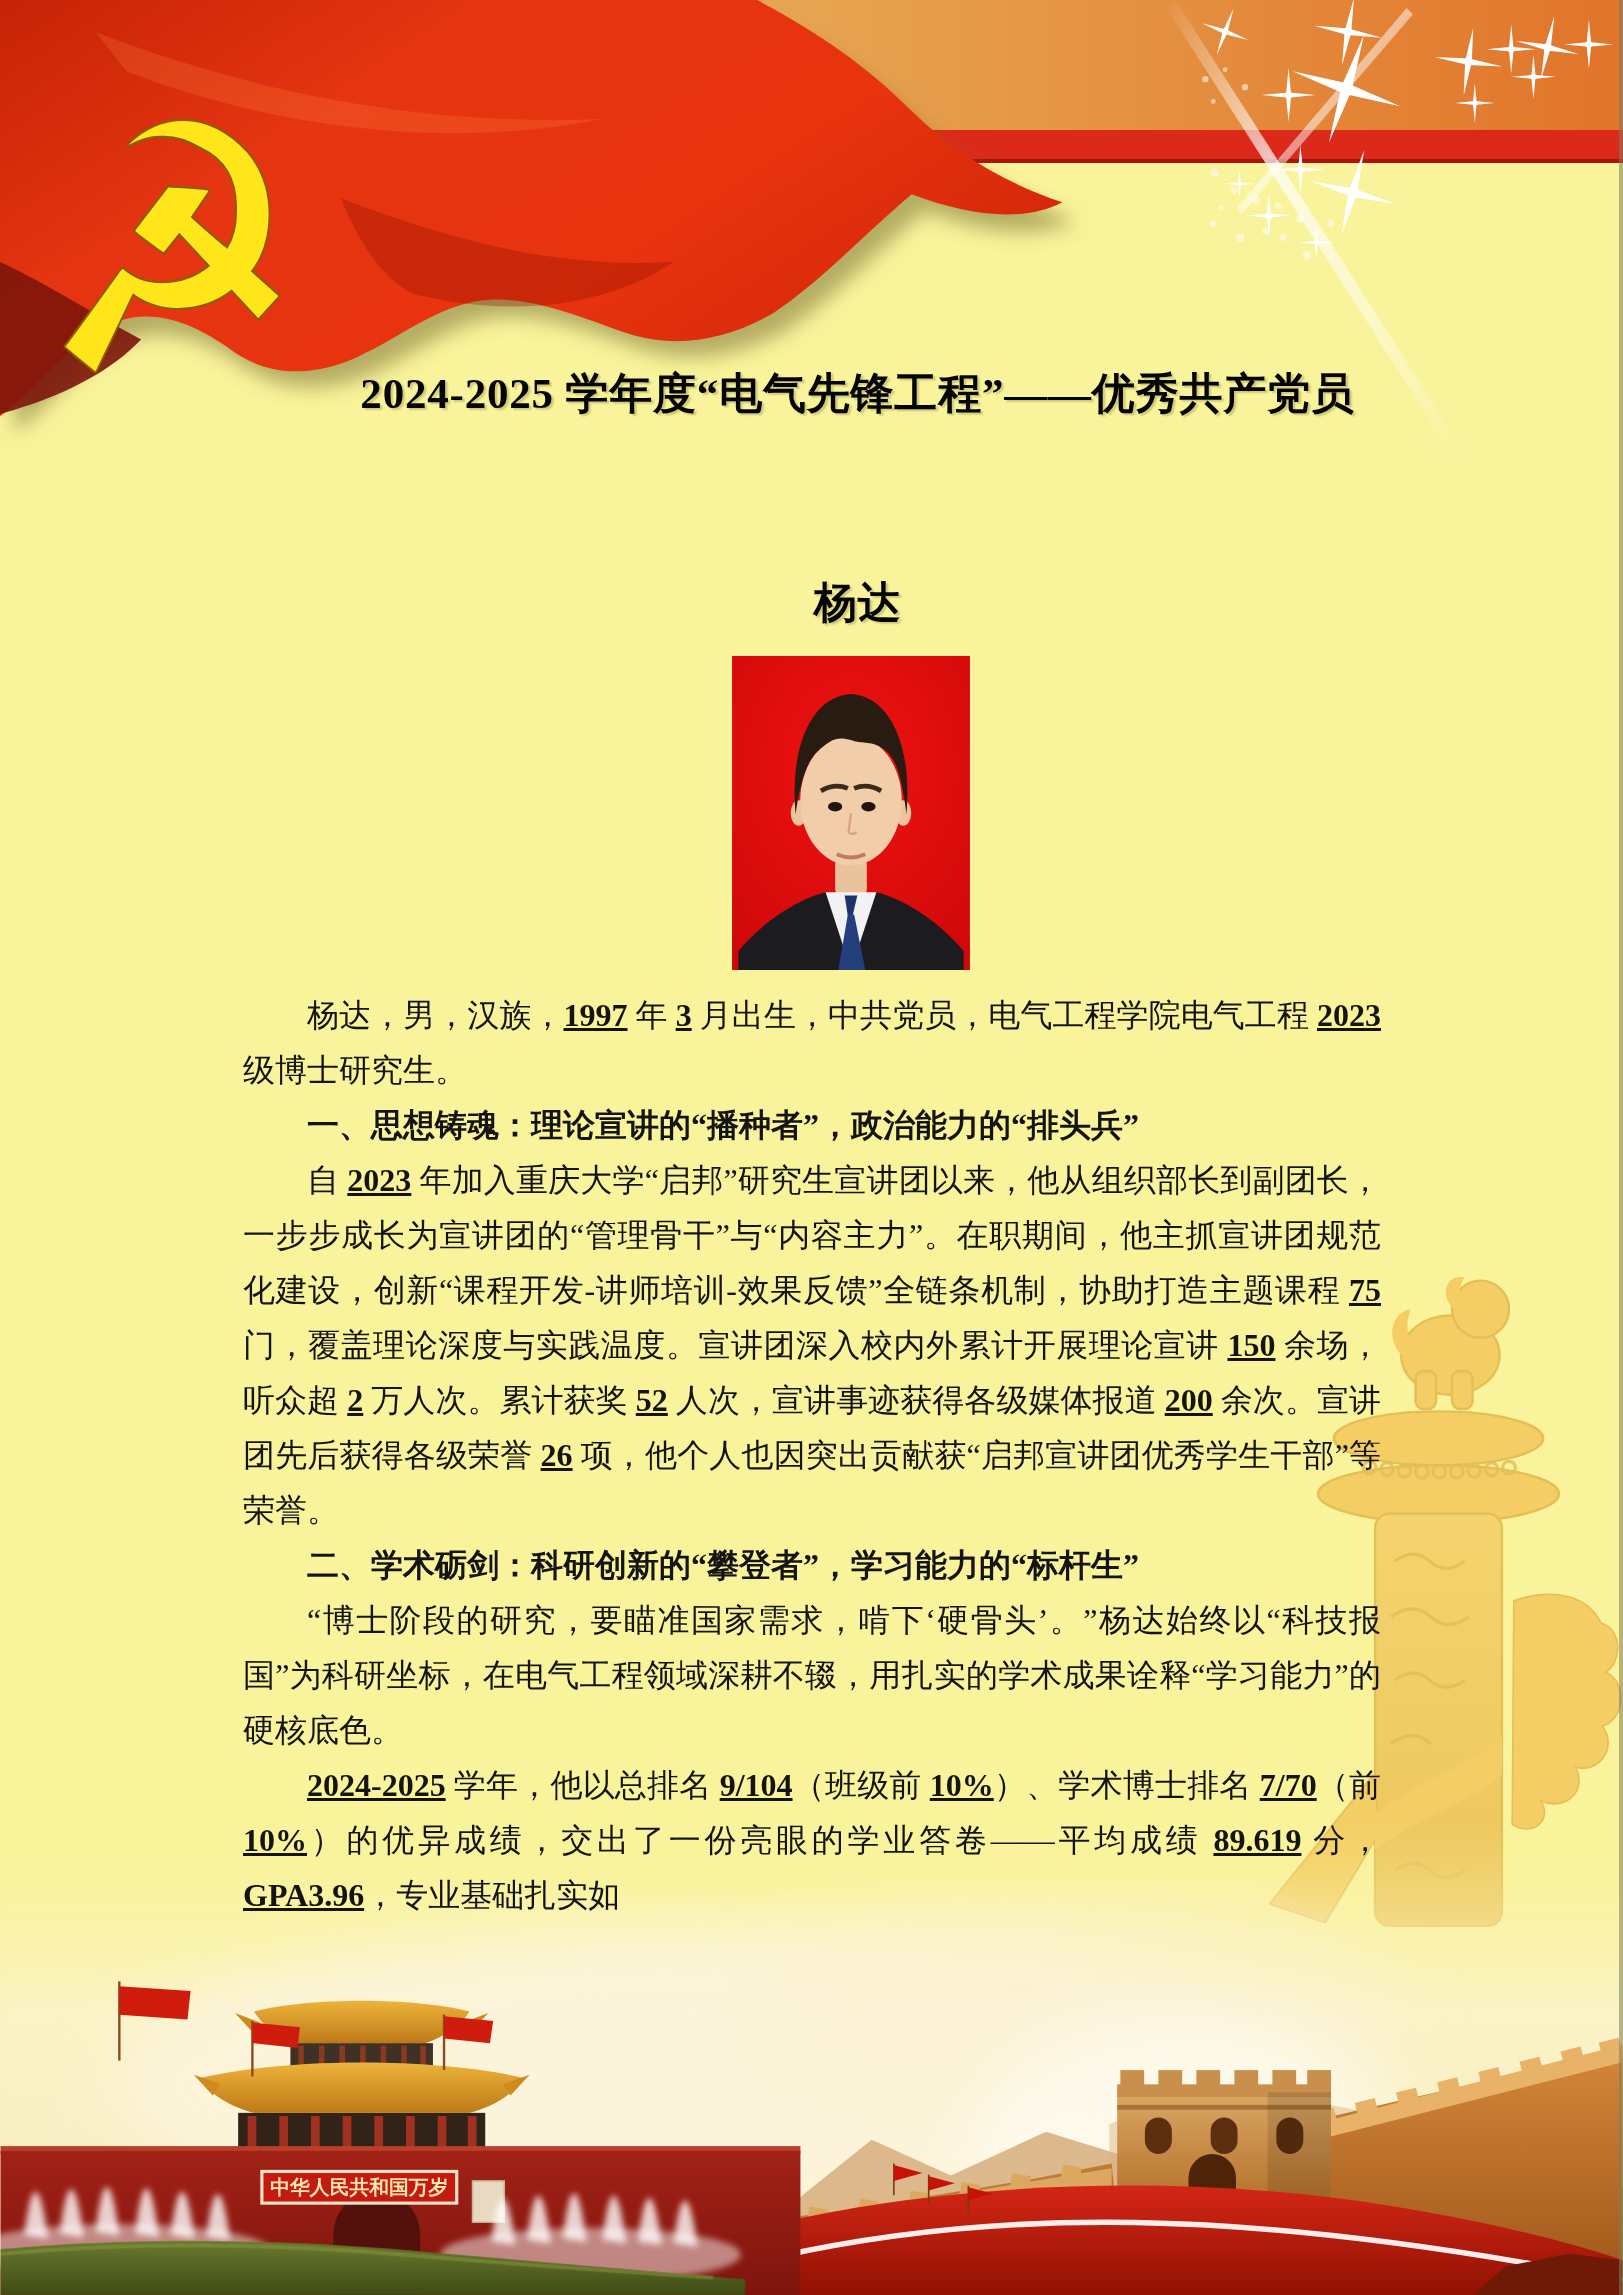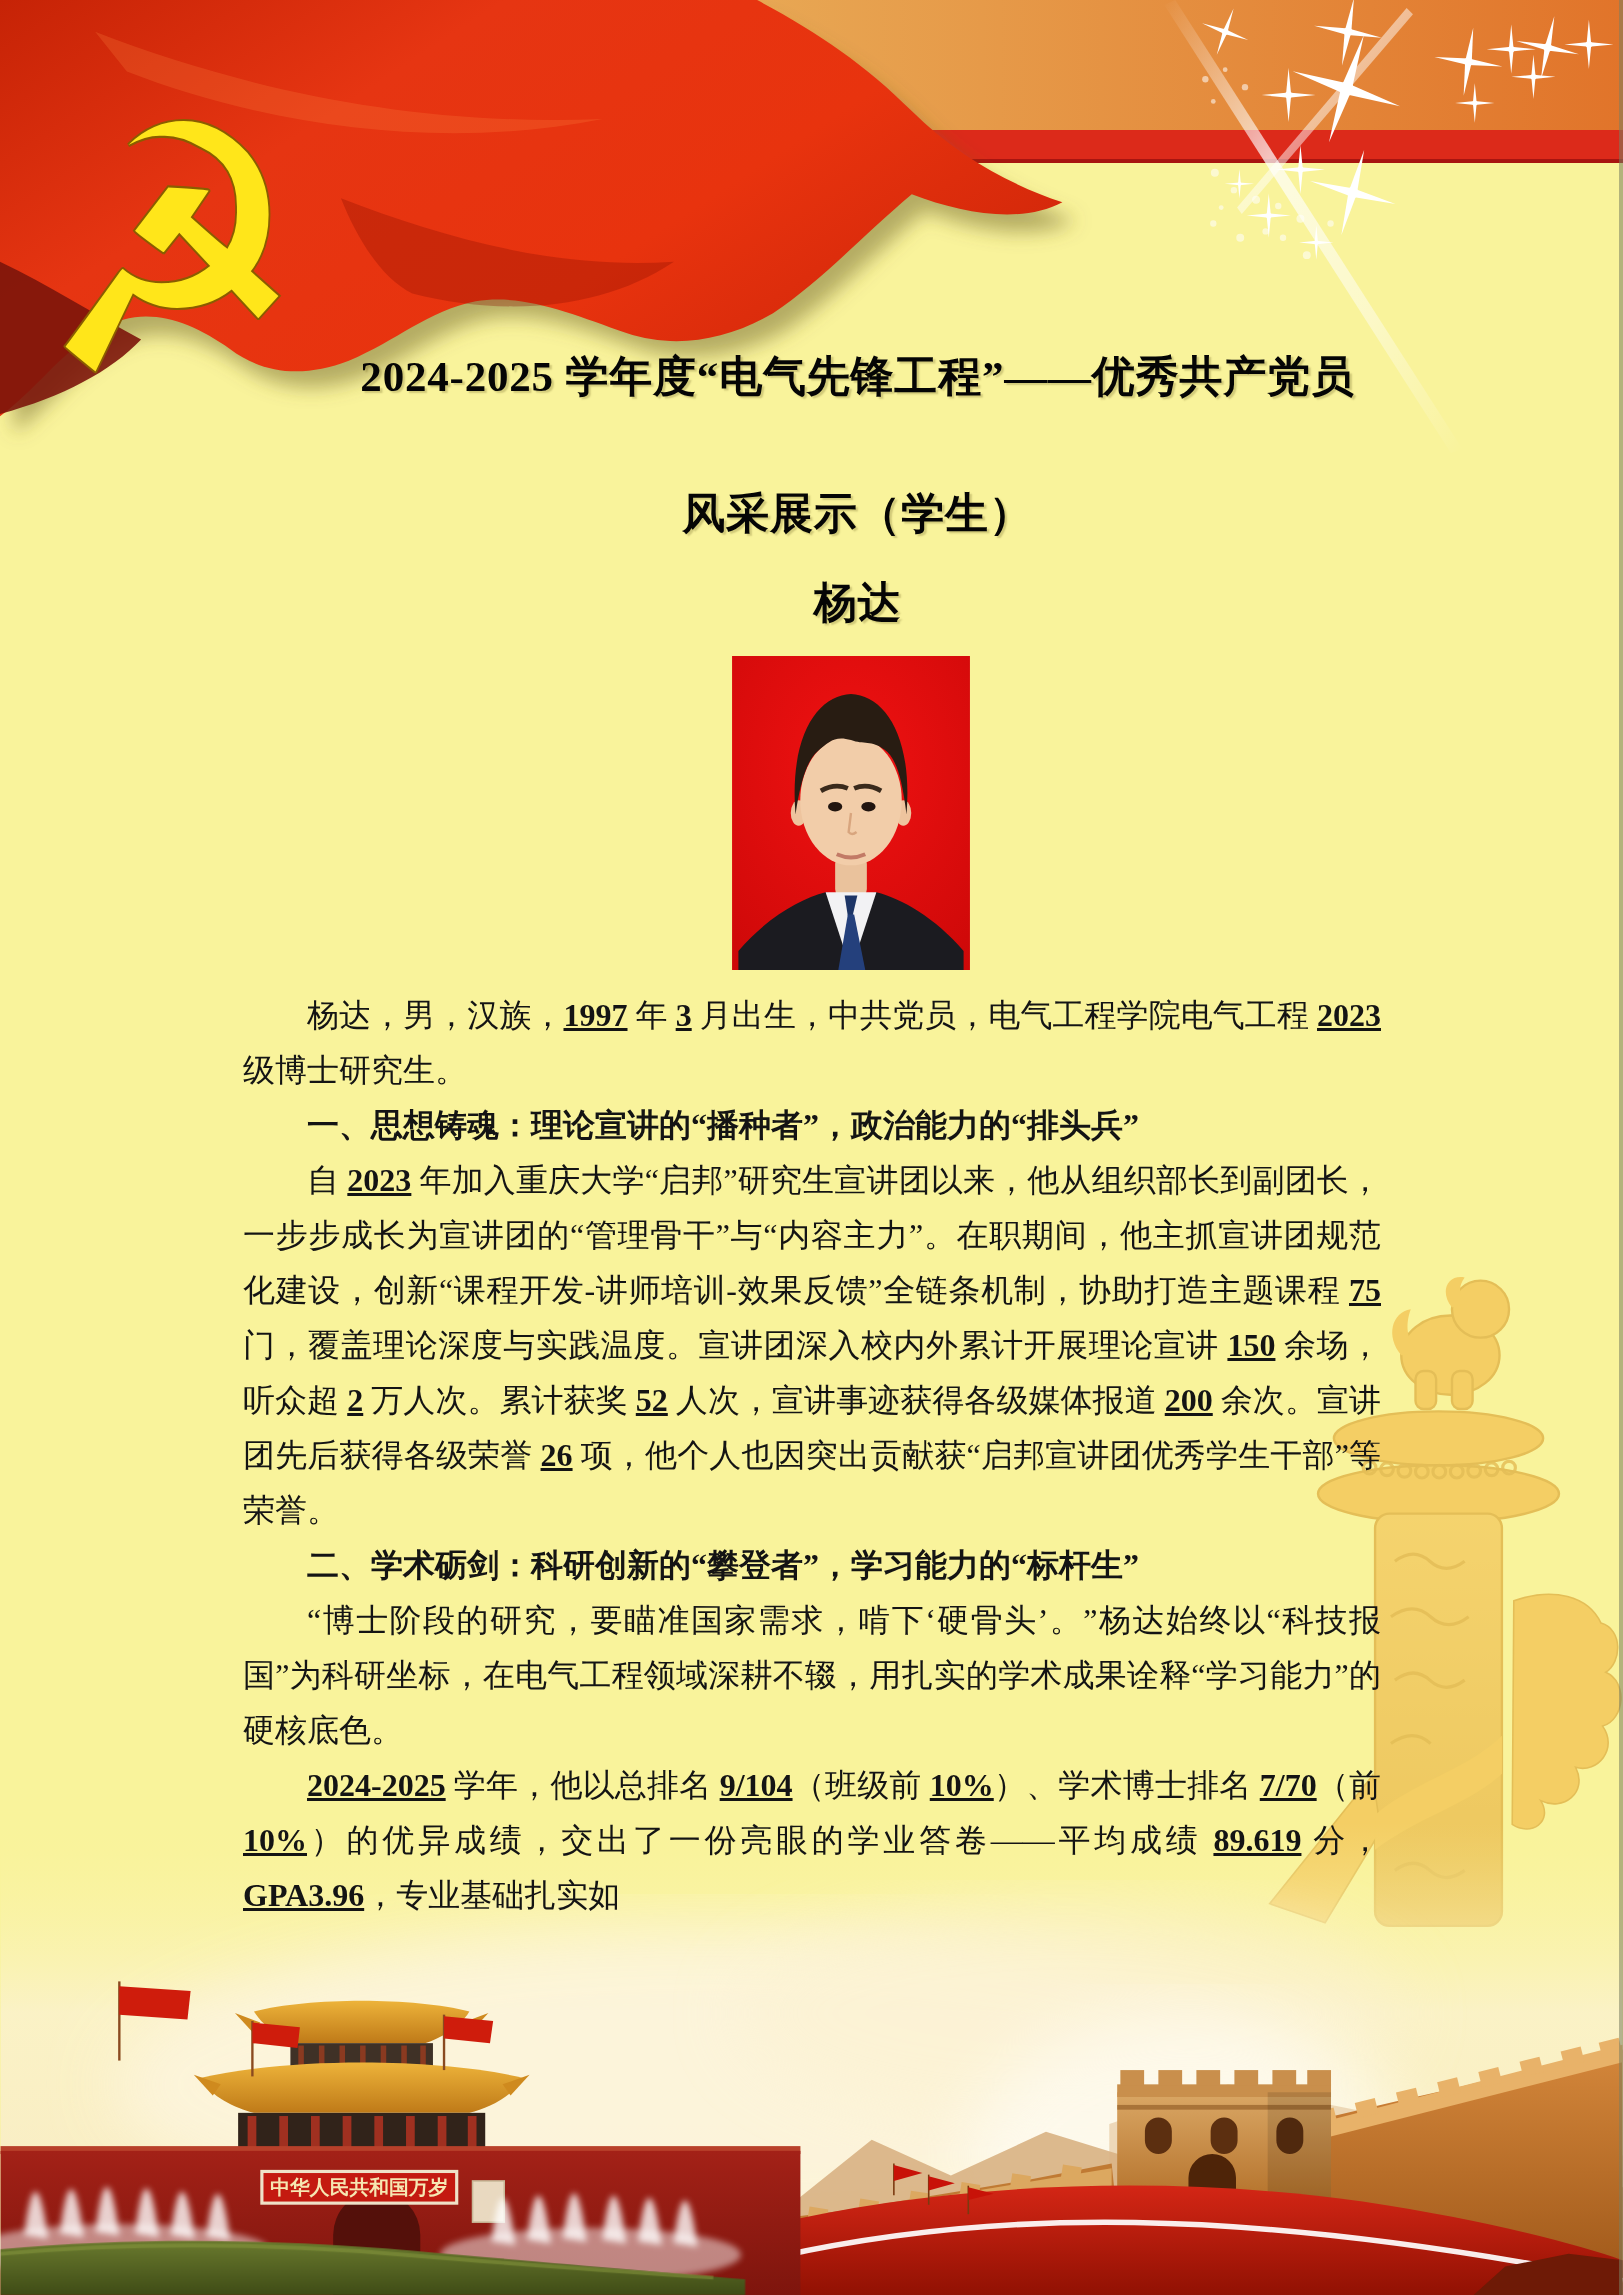--- a/index.html
+++ b/index.html
@@ -17,21 +17,21 @@
     background:rgba(122,126,96,.55);}
   svg{display:block}
   .flag-svg{position:absolute;left:0;top:0;}
   .sparkles-svg{position:absolute;left:904px;top:0;}
   .huabiao-svg{position:absolute;left:1252px;top:1260px;opacity:.5;}
   .montage-svg{position:absolute;left:0;top:1823px;}
   
   .title-line{position:absolute;left:243px;width:1229px;text-align:center;
     font-weight:bold;color:#050505;font-size:43px;letter-spacing:0.8px;
     text-shadow:2.4px 2.4px 1.6px rgba(90,80,20,.25);white-space:nowrap;}
-  .t1{top:348px;}
+  .t1{top:365px;}
   .t2{top:485px;}
   .t3{top:574px;}
   
   .photo{position:absolute;left:732px;top:656px;width:238px;height:314px;}
   
   .body-text{position:absolute;left:243px;top:988px;width:1138px;z-index:5;
     font-size:32px;line-height:55px;color:#141414;text-align:justify;}
   .para{text-indent:2em;}
   .para.heading{font-weight:bold;font-family:Liberation Serif, serif;}
   .bnum{font-weight:bold;text-decoration:underline;}
@@ -109,21 +109,20 @@
     </defs>
     <path filter="url(#soft)" fill="rgba(112,102,42,.5)" d="M18,30 L970,28 C1045,66 1105,102 1165,162 C1225,222 1295,257 1357,278 C1307,304 1232,292 1167,266 C1102,320 1052,376 992,416 C932,450 867,460 807,440 C737,415 677,392 617,402 C557,414 517,452 457,476 C397,498 347,490 307,462 C267,434 227,418 187,423 C147,429 112,458 77,492 C57,512 37,532 18,546 Z"></path>
     <path fill="url(#flagG)" d="M0,0 H955 C1030,40 1090,80 1150,140 C1210,200 1280,235 1340,255 C1290,282 1215,270 1150,245 C1085,300 1035,355 975,395 C915,430 850,440 790,420 C720,395 660,370 600,380 C540,392 500,430 440,455 C380,478 330,470 290,440 C250,412 210,395 170,400 C130,406 95,435 60,470 C40,490 20,510 0,525 Z"></path>
     <path fill="#7c150b" opacity="0.9" d="M0,330 C60,358 118,396 178,428 C140,468 80,500 0,522 Z"></path>
     <path fill="rgba(140,15,0,.32)" d="M430,250 C560,300 700,340 850,330 C760,390 640,400 520,370 C480,350 450,300 430,250 Z"></path>
     <path fill="rgba(255,140,70,.22)" d="M120,40 C300,110 520,160 760,150 C560,190 340,160 160,90 Z"></path>
     <text x="0" y="0" transform="translate(52,468) scale(0.92,1.08)" font-family="'DejaVu Sans',sans-serif" font-size="400" fill="#ffe61a" stroke="#8a5d00" stroke-width="5" paint-order="stroke">☭</text>
   </svg>
 
   <div class="title-line t1">2024-2025 学年度“电气先锋工程”——优秀共产党员</div>
-  <div class="title-line t2">风采展示（学生）</div>
   <div class="title-line t3">杨达</div>
 
   <svg class="photo" width="238" height="314" viewBox="0 0 300 396">
     <defs>
       <radialGradient id="phBg" cx="0.5" cy="0.35" r="0.9">
         <stop offset="0" stop-color="#f01212"></stop>
           <stop offset="1" stop-color="#c90707"></stop>
       </radialGradient>
     </defs>
     <rect width="300" height="396" fill="url(#phBg)"></rect>

